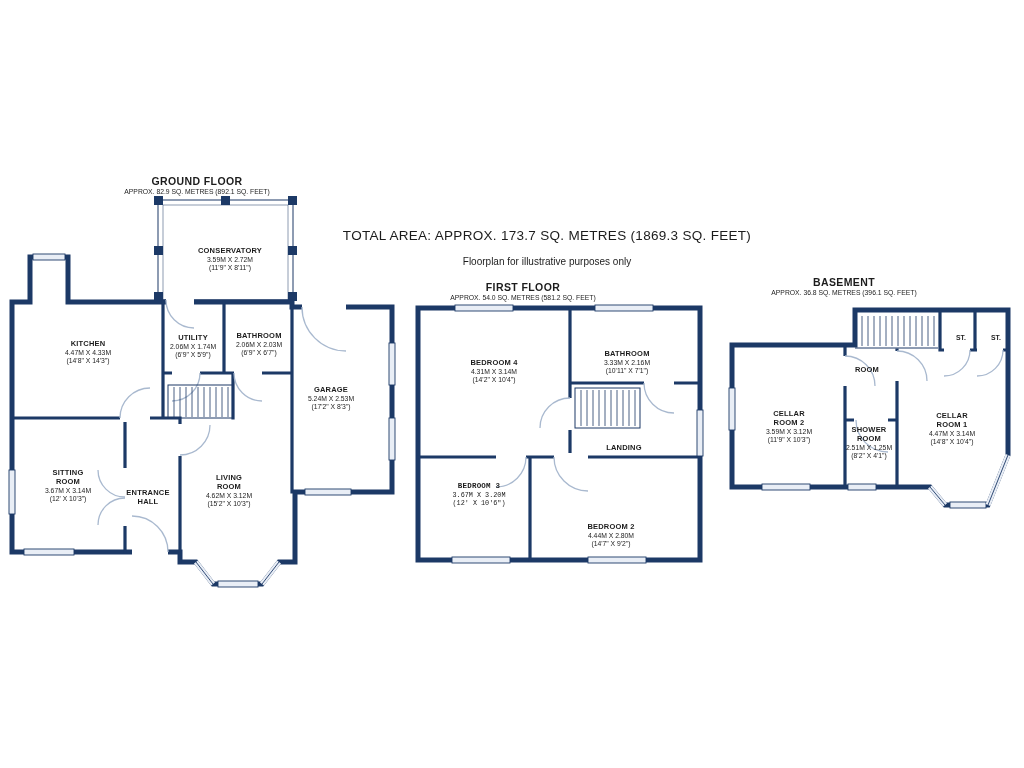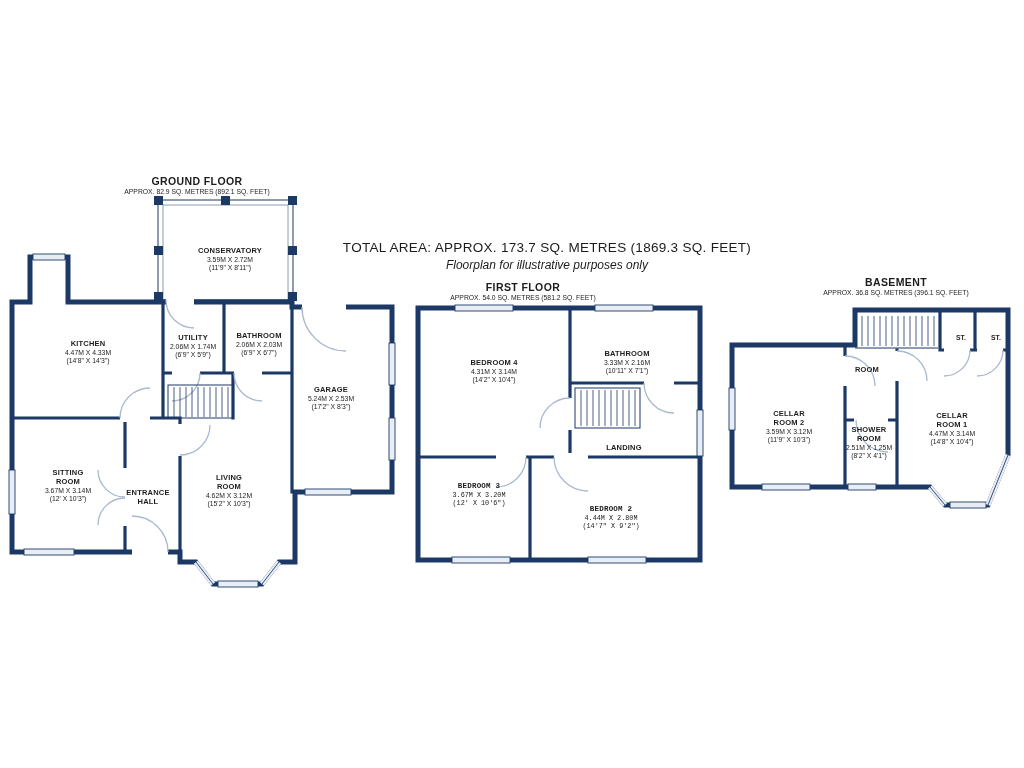--- a/index.html
+++ b/index.html
@@ -12,22 +12,22 @@
   .glass{stroke:#1c3966;stroke-width:1;fill:none;}
   .glass2{stroke:#1c3966;stroke-width:0.5;fill:none;}
   .post{fill:#1c3966;stroke:none;}
   .gap{fill:#ffffff;stroke:none;}
   .win{fill:#e9eef6;stroke:#1c3966;stroke-width:0.9;}
   .winw{stroke:#e9eef6;stroke-width:5;}
   .winn{stroke:#1c3966;stroke-width:0.9;}
   .arc{stroke:#a9b9cf;stroke-width:1.3;fill:none;}
   .stair{stroke:#1c3966;stroke-width:0.8;fill:none;}
   .total{position:absolute;transform:translateX(-50%);text-align:center;white-space:nowrap;}
-  .total .t1{font-size:13.5px;letter-spacing:0.3px;margin-top:12px;}
-  .total .t2{font-size:12px;margin-top:3px;font-style:italic;}
+  .total .t1{font-size:13.5px;letter-spacing:0.3px;}
+  .total .t2{font-size:10px;margin-top:13px;}
   .floor-header{position:absolute;transform:translateX(-50%);text-align:center;white-space:nowrap;}
   .floor-header .fn{font-size:10.5px;font-weight:bold;letter-spacing:0.4px;}
   .floor-header .fa{font-size:6.8px;margin-top:1px;}
   .room-label{position:absolute;transform:translate(-50%,-50%);text-align:center;line-height:1.18;}
   .room-label .rn{display:block;font-weight:bold;font-size:7.5px;letter-spacing:0.2px;}
   .room-label .rd{display:block;font-size:6.8px;}
   .st-label{position:absolute;transform:translate(-50%,-50%);font-weight:bold;font-size:6.8px;}
 </style>
 </head>
 <body>
@@ -165,21 +165,21 @@
   </div>
 
   <div class="floor-header" style="left:197px;top:175px;">
     <div class="fn">GROUND FLOOR</div>
     <div class="fa">APPROX. 82.9 SQ. METRES (892.1 SQ. FEET)</div>
   </div>
   <div class="floor-header" style="left:523px;top:281px;">
     <div class="fn">FIRST FLOOR</div>
     <div class="fa">APPROX. 54.0 SQ. METRES (581.2 SQ. FEET)</div>
   </div>
-  <div class="floor-header" style="left:896px;top:276px;">
+  <div class="floor-header" style="left:844px;top:276px;">
     <div class="fn">BASEMENT</div>
     <div class="fa">APPROX. 36.8 SQ. METRES (396.1 SQ. FEET)</div>
   </div>
 
   <div class="room-label" style="left:230px;top:259px;">
     <span class="rn">CONSERVATORY</span>
     <span class="rd">3.59M X 2.72M</span>
     <span class="rd">(11'9" X 8'11")</span>
   </div>
   <div class="room-label" style="left:88px;top:352px;">
@@ -227,21 +227,21 @@
     <span class="rd">(10'11" X 7'1")</span>
   </div>
   <div class="room-label" style="left:624px;top:440px;margin-top:8px;">
     <span class="rn">LANDING</span>
   </div>
   <div class="room-label" style="left:479px;top:494px;font-family:Liberation Mono, monospace;">
     <span class="rn">BEDROOM 3</span>
     <span class="rd">3.67M X 3.20M</span>
     <span class="rd">(12' X 10'6")</span>
   </div>
-  <div class="room-label" style="left:611px;top:517px;font-family:Liberation Mono, monospace;">
+  <div class="room-label" style="left:611px;top:535px;">
     <span class="rn">BEDROOM 2</span>
     <span class="rd">4.44M X 2.80M</span>
     <span class="rd">(14'7" X 9'2")</span>
   </div>
 
   <div class="room-label" style="left:789px;top:427px;width:56px;">
     <span class="rn">CELLAR ROOM 2</span>
     <span class="rd">3.59M X 3.12M</span>
     <span class="rd">(11'9" X 10'3")</span>
   </div>

